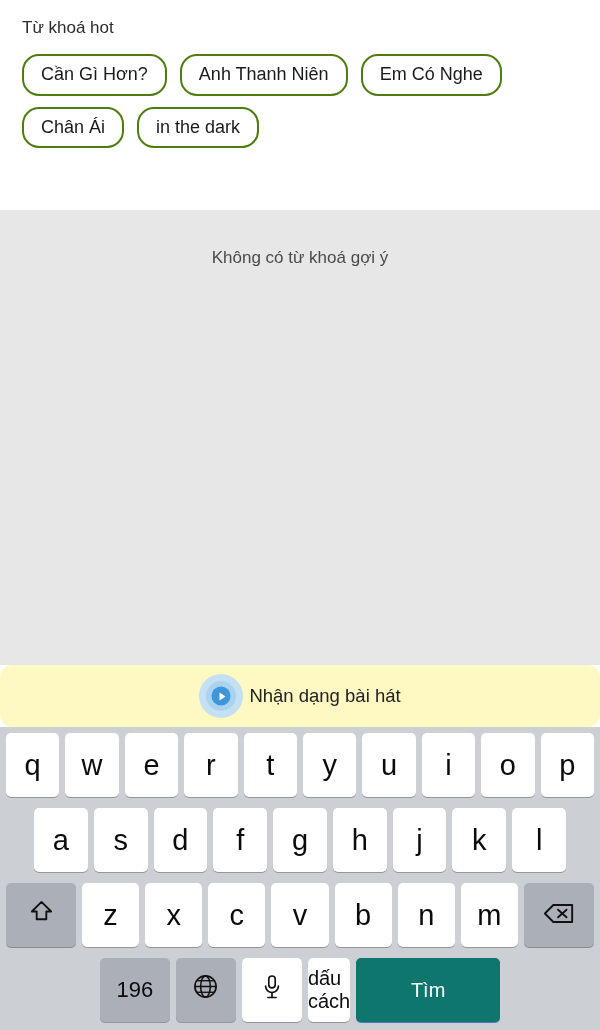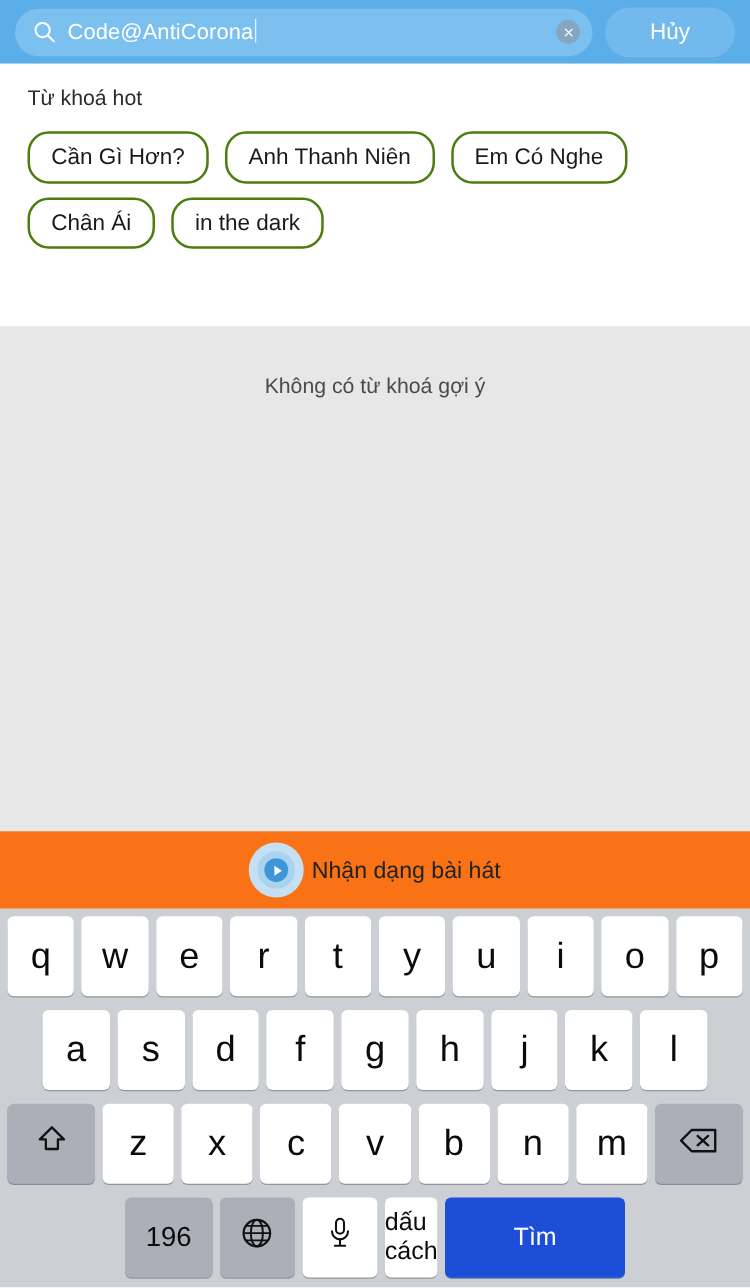--- a/index.html
+++ b/index.html
@@ -50,22 +50,22 @@
 
   
   .suggest-area {
     background: #E7E7E7; flex: 1 1 auto;
     display: flex; justify-content: center; padding-top: 38px; margin-top: 48px;
   }
   .suggest-empty { font-size: 17px; color: #4a4a4a; }
 
   
   .recog-bar {
-    flex: 0 0 auto; height: 62px; background: #f97316;
-    display: flex; align-items: center; justify-content: center; gap: 6px;
+    flex: 0 0 auto; height: 62px; background: #fef9c3;
+    display: flex; align-items: center; justify-content: center; gap: 6px; border-radius: 12px;
   }
   .recog-icon { position: relative; width: 44px; height: 44px; flex: 0 0 auto; }
   .ring-o, .ring-m, .ring-i {
     position: absolute; border-radius: 50%; top: 50%; left: 50%; transform: translate(-50%,-50%);
   }
   .ring-o { width: 44px; height: 44px; background: #C5E0F2; }
   .ring-m { width: 30px; height: 30px; background: #A9D3EE; }
   .ring-i {
     width: 19px; height: 19px; background: #3E96D8;
     display: flex; align-items: center; justify-content: center;
@@ -83,54 +83,32 @@
   .key {
     background: #ffffff; border-radius: 5px; height: 64px;
     display: flex; align-items: center; justify-content: center;
     font-size: 29px; color: #0b0b0b; font-weight: 400;
     box-shadow: 0 1px 0 rgba(137,140,146,.85);
     margin: 0 3px; flex: 1 1 0;
   }
   .key.dark { background: #ABAFB7; box-shadow: 0 1px 0 rgba(120,123,130,.8); }
   .key.wide-mod { flex: 0 0 70px; }
   .key.space { flex: 0 0 0; width: 185px; font-size: 20px; }
-  .key.accent { background: #1d4ed8; color: #ffffff; font-size: 20px; box-shadow: 0 1px 0 rgba(45,96,180,.8); }
+  .key.accent { background: #0f766e; color: #ffffff; font-size: 20px; box-shadow: 0 1px 0 rgba(45,96,180,.8); }
   .key.go { flex: 0 0 144px; }
   .key.num { flex: 0 0 70px; font-size: 22px; background: #ABAFB7; }
   .key.mic { flex: 0 0 60px; }
   .key.globe { flex: 0 0 60px; background: #ABAFB7; }
   .row2 { padding: 0 28px; }
 </style>
 </head>
 <body>
 
 <div id="app">
 
-  <div class="searchbar">
-    <div class="search-field">
-      <span class="search-icon">
-        <svg viewBox="0 0 20 20" width="19" height="19">
-          <circle cx="8.5" cy="8.5" r="6" fill="none" stroke="#ffffff" stroke-width="1.7"></circle>
-          <line x1="13" y1="13" x2="18" y2="18" stroke="#ffffff" stroke-width="1.7" stroke-linecap="round"></line>
-        </svg>
-      </span>
-      <span class="search-text">
-        <span>Code@AntiCorona</span><span class="caret"></span>
-      </span>
-      <span class="clear-btn">
-        <svg viewBox="0 0 20 20" width="12" height="12">
-          <line x1="5.5" y1="5.5" x2="14.5" y2="14.5" stroke="#ffffff" stroke-width="1.8" stroke-linecap="round"></line>
-          <line x1="14.5" y1="5.5" x2="5.5" y2="14.5" stroke="#ffffff" stroke-width="1.8" stroke-linecap="round"></line>
-        </svg>
-      </span>
-    </div>
-    <div class="cancel-btn">
-      <span>Hủy</span>
-    </div>
-  </div>
 
   <div class="hot-section">
     <div class="hot-title">Từ khoá hot</div>
     <div class="chips">
       <div class="chip"><span>Cần Gì Hơn?</span></div>
       <div class="chip"><span>Anh Thanh Niên</span></div>
       <div class="chip"><span>Em Có Nghe</span></div>
       <div class="chip"><span>Chân Ái</span></div>
       <div class="chip"><span>in the dark</span></div>
     </div>

